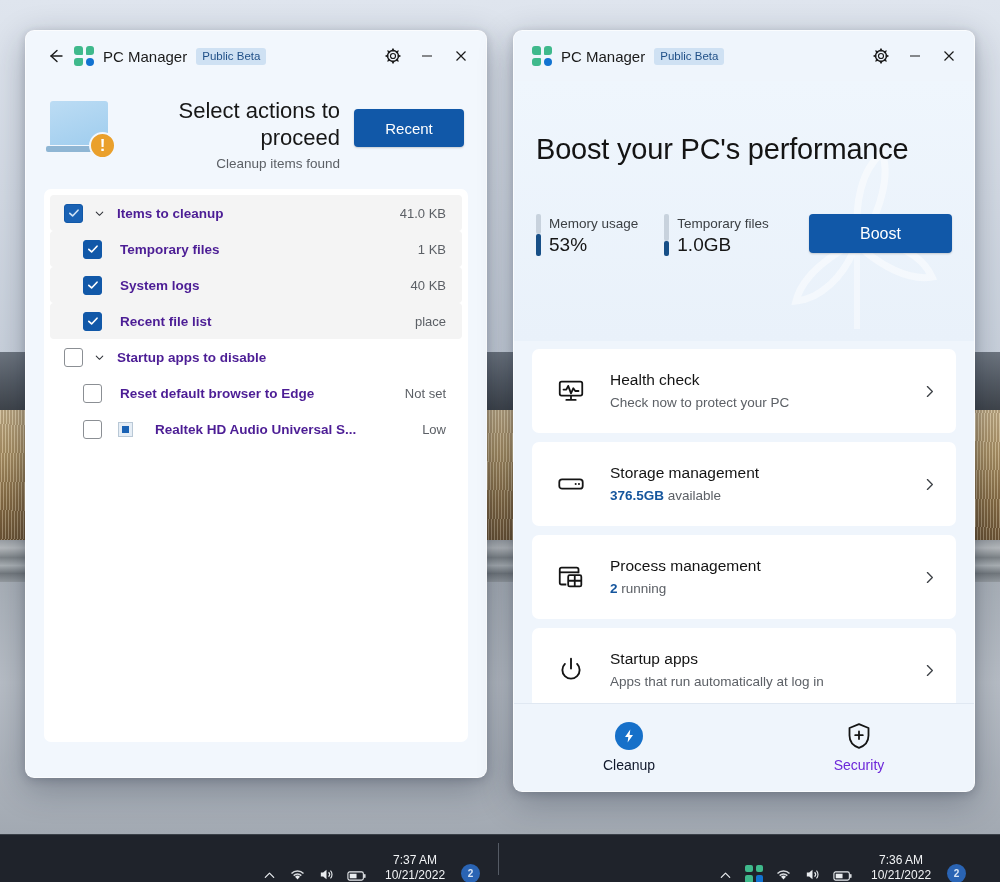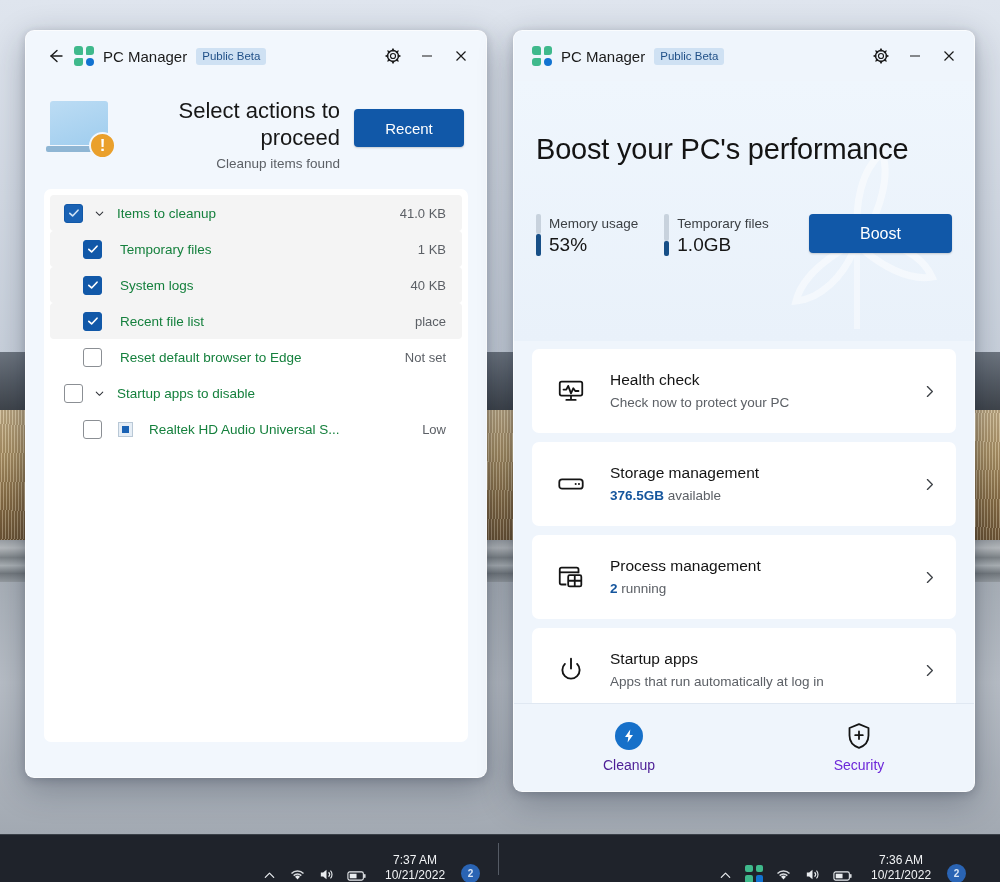--- a/index.html
+++ b/index.html
@@ -152,21 +152,21 @@
   }
   .row.shade { background: #f4f4f4; }
   .cb {
     width: 19px; height: 19px; border-radius: 3px; flex: none;
     display: flex; align-items: center; justify-content: center;
   }
   .cb.on  { background: #1158a8; border: 1px solid #1158a8; }
   .cb.on.parent { background: #1a62b4; }
   .cb.off { background: #ffffff; border: 1px solid #8b8f94; }
   .chev-small { width: 20px; display: flex; align-items: center; justify-content: center; color: #31343a; flex: none; }
-  .row-label { font-size: 13.5px; color: #15803d; flex: 1; white-space: nowrap; overflow: hidden; }
+  .row-label { font-size: 13.5px; color: #4c1d95; flex: 1; white-space: nowrap; overflow: hidden; font-weight: bold; }
   .row-value { font-size: 13px; color: #5c6066; white-space: nowrap; }
   .indent-1 { padding-left: 14px; }
   .app-ico {
     width: 15px; height: 15px; flex: none; margin-right: 9px;
     background: #e6eef6; border: 1px solid #b9c8d6;
     display: flex; align-items: center; justify-content: center;
   }
   .app-ico i { width: 7px; height: 7px; background: #1a62b4; display: block; }
 
   
@@ -207,21 +207,21 @@
   .card-chev { color: #3d4146; flex: none; display: flex; align-items: center; }
 
   .tabbar {
     position: absolute; left: 0; bottom: 0; width: 100%; height: 88px;
     border-top: 1px solid #e0e8f2; display: flex; align-items: center;
     background: #eff5fc;
   }
   .tab { flex: 1; display: flex; flex-direction: column; align-items: center; gap: 7px; cursor: pointer; }
   .tab-ico { height: 28px; display: flex; align-items: center; justify-content: center; }
   .tab-label { font-size: 14px; color: #6d28d9; }
-  .tab.active .tab-label { color: #4c1d95; }
+  .tab.active .tab-label { color: #0f172a; }
   .bolt-circle {
     width: 28px; height: 28px; border-radius: 50%; background: #1670c9;
     display: flex; align-items: center; justify-content: center;
   }
 </style>
 </head>
 <body>
 
 <div id="desktop">
   <div class="wall-sky"></div>
@@ -325,49 +325,49 @@
             <div class="cb on">
               <svg width="14" height="14" viewBox="0 0 16 16" fill="none" stroke="#ffffff" stroke-width="1.9">
                 <path d="M3.2 8.4 L6.4 11.4 L12.6 4.8" stroke-linecap="round" stroke-linejoin="round"></path>
               </svg>
             </div>
           </div>
           <span style="width: 10px; flex: 0 0 auto;"></span>
           <span class="row-label" style="margin-left: 8px;">Recent file list</span>
           <span class="row-value">place</span>
         </div>
+        <div class="row">
+          <div style="display: flex; align-items: center; flex: 0 0 auto;">
+            <div class="cb off"></div>
+          </div>
+          <span class="chev-small" style="margin-left: 6px;">
+            <svg width="13" height="13" viewBox="0 0 16 16" fill="none" stroke="currentColor" stroke-width="1.3">
+              <path d="M4 6.2 L8 10.2 L12 6.2" stroke-linecap="round" stroke-linejoin="round"></path>
+            </svg>
+          </span>
+          <span class="row-label" style="margin-left: 8px;">Startup apps to disable</span>
+          <span class="row-value"></span>
+        </div>
         <div class="row indent-1">
           <div style="display: flex; align-items: center; flex: 0 0 auto; margin-left: 19px;">
             <div class="cb off"></div>
           </div>
           <span style="width: 10px; flex: 0 0 auto;"></span>
           <span class="row-label" style="margin-left: 8px;">Reset default browser to Edge</span>
           <span class="row-value">Not set</span>
         </div>
-        <div class="row">
-          <div style="display: flex; align-items: center; flex: 0 0 auto;">
-            <div class="cb off"></div>
-          </div>
-          <span class="chev-small" style="margin-left: 6px;">
-            <svg width="13" height="13" viewBox="0 0 16 16" fill="none" stroke="currentColor" stroke-width="1.3">
-              <path d="M4 6.2 L8 10.2 L12 6.2" stroke-linecap="round" stroke-linejoin="round"></path>
-            </svg>
-          </span>
-          <span class="row-label" style="margin-left: 8px;">Startup apps to disable</span>
-          <span class="row-value"></span>
-        </div>
         <div class="row indent-1">
           <div style="display: flex; align-items: center; flex: 0 0 auto; margin-left: 19px;">
             <div class="cb off"></div>
           </div>
           <span style="width: 10px; flex: 0 0 auto;"></span>
           <span class="app-ico" style="margin-left: 6px;">
             <i></i>
           </span>
-          <span class="row-label" style="margin-left: 7px;">Realtek HD Audio Universal S...</span>
+          <span class="row-label" style="margin-left: 13px;">Realtek HD Audio Universal S...</span>
           <span class="row-value">Low</span>
         </div>
       </div>
   </div>
 
   <div class="window" id="win-right">
     <div class="titlebar" style="padding-left:18px">
       <div class="tb-logo">
         <span class="petal p-tl"></span>
           <span class="petal p-tr"></span>

